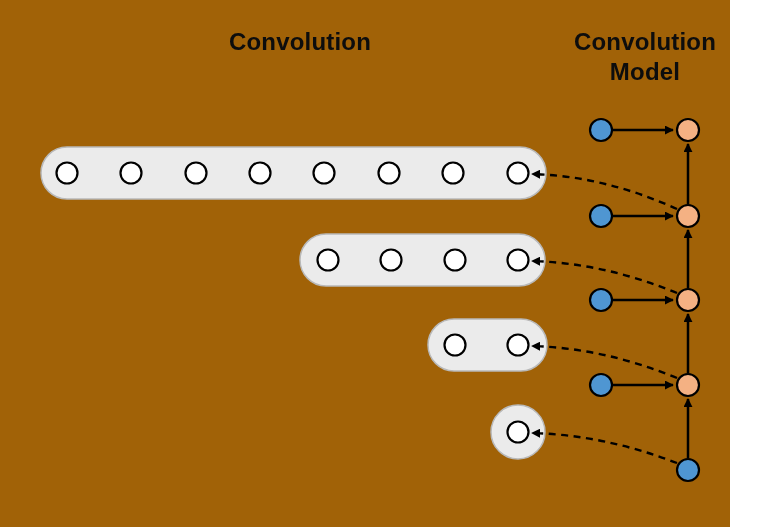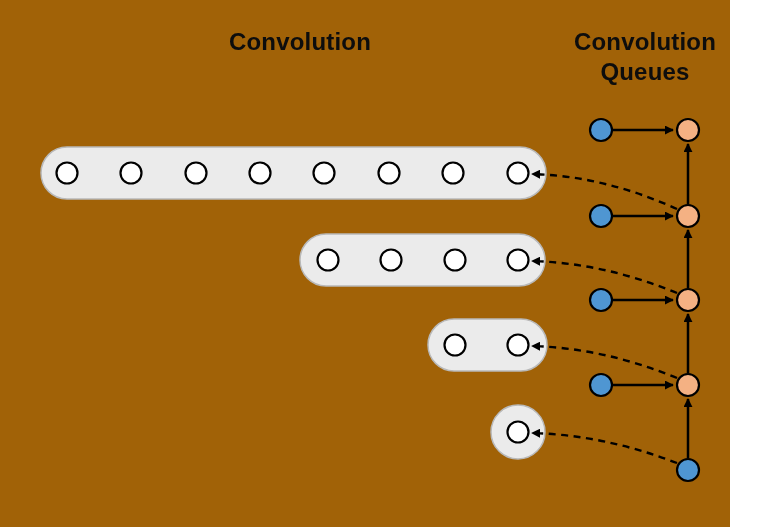--- a/index.html
+++ b/index.html
@@ -40,21 +40,21 @@
 <body>
 
 <div class="canvas">
 
   <div class="fig-title left">
     <div>Convolution</div>
   </div>
 
   <div class="fig-title right">
     <div>Convolution</div>
-    <div>Queues</div>
+    <div>Model</div>
   </div>
 
   <svg id="diagram" class="diagram" xmlns="http://www.w3.org/2000/svg" viewBox="0 0 781 527">
     <defs>
       <marker id="arrow-solid" viewBox="0 0 10 10" refX="9" refY="5" markerWidth="9.5" markerHeight="9" orient="auto" markerUnits="userSpaceOnUse">
         <path d="M 0 0 L 10 5 L 0 10 z" fill="#000000"></path>
       </marker>
       <marker id="arrow-dashed" viewBox="0 0 10 10" refX="9" refY="5" markerWidth="9.5" markerHeight="9" orient="auto" markerUnits="userSpaceOnUse">
         <path d="M 0 0 L 10 5 L 0 10 z" fill="#000000"></path>
       </marker>

